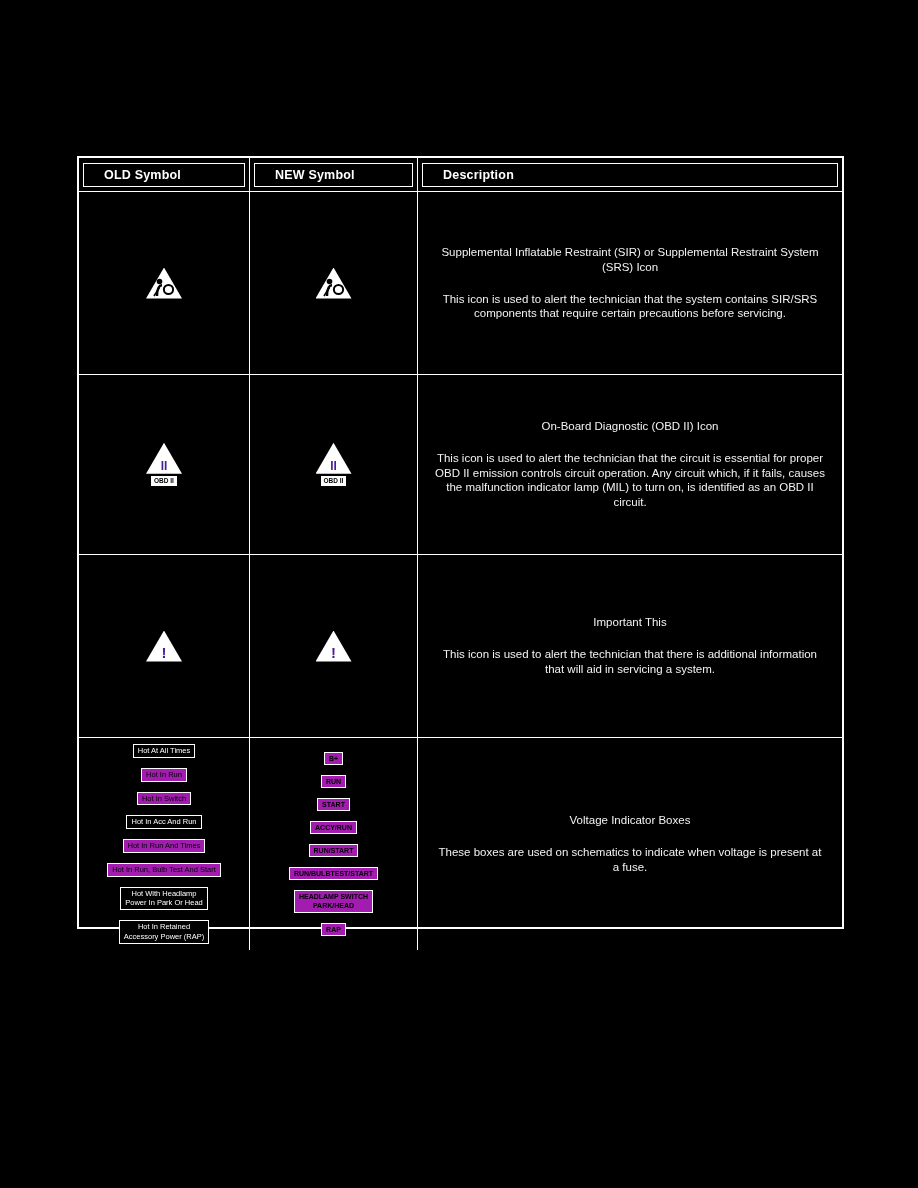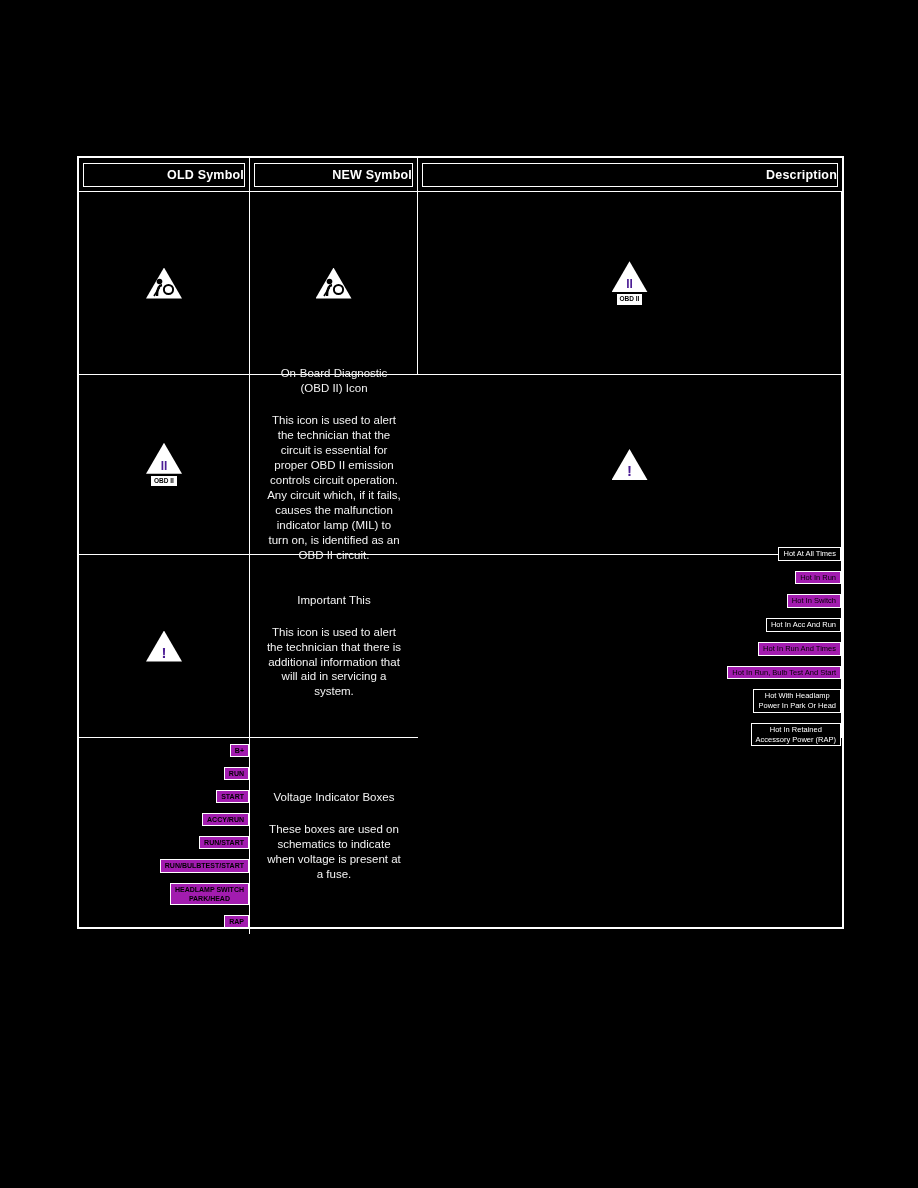--- a/index.html
+++ b/index.html
@@ -31,21 +31,21 @@
     min-width:0;
   }
   .cell.last-col { border-right:none; }
   .cell.last-row { border-bottom:none; }
 
   .header-box {
     box-sizing:border-box;
     border:1px solid #fff;
     width:calc(100% - 8px);
     height:24px;
-    display:flex; align-items:center; justify-content:flex-end;
+    display:flex; align-items:center; justify-content:flex-start;
     font-weight:bold; font-size:12.5px; color:#fff;
     letter-spacing:0.2px;
     padding-left:20px;
   }
 
   .desc-cell {
     flex-direction:column;
     padding:10px 16px;
     text-align:center;
     font-size:11.5px;
@@ -72,21 +72,21 @@
   .obd-label {
     margin-top:2px;
     background:#fff; color:#000;
     font-weight:bold; font-size:6.5px; line-height:1;
     padding:2px 3px;
     white-space:nowrap;
   }
 
   .vbox-stack {
     display:flex; flex-direction:column;
-    align-items:flex-end; justify-content:center;
+    align-items:center; justify-content:center;
     gap:10px; width:100%; height:100%;
     padding:6px 0; box-sizing:border-box;
   }
   .vbox {
     box-sizing:border-box;
     border:1px solid #fff;
     padding:1px 4px;
     font-size:7.5px; line-height:1.3;
     text-align:center;
     color:#fff; background:#000;
@@ -134,20 +134,24 @@
         <div class="tri">
           <svg viewBox="0 0 36 31">
             <circle cx="13.5" cy="13.5" r="2.8" fill="#000"></circle>
             <path d="M11 28 C11 21 13 17.5 16 17" stroke="#000" stroke-width="2.4" fill="none"></path>
             <circle cx="22.5" cy="21.5" r="4.6" fill="none" stroke="#000" stroke-width="2"></circle>
             <path d="M8 28 L13.5 19.5" stroke="#000" stroke-width="1.6" fill="none"></path>
           </svg>
         </div>
       </div>
     </div>
+    <div class="cell desc-cell last-col">
+      <div class="desc-title">Supplemental Inflatable Restraint (SIR) or Supplemental Restraint System (SRS) Icon</div>
+      <div class="desc-body">This icon is used to alert the technician that the system contains SIR/SRS components that require certain precautions before servicing.</div>
+    </div>
 
     <div class="cell">
       <div class="tri-wrap">
         <div class="tri">
           <span class="tri-text">II</span>
         </div>
         <div class="obd-label">OBD II</div>
       </div>
     </div>
     <div class="cell">

